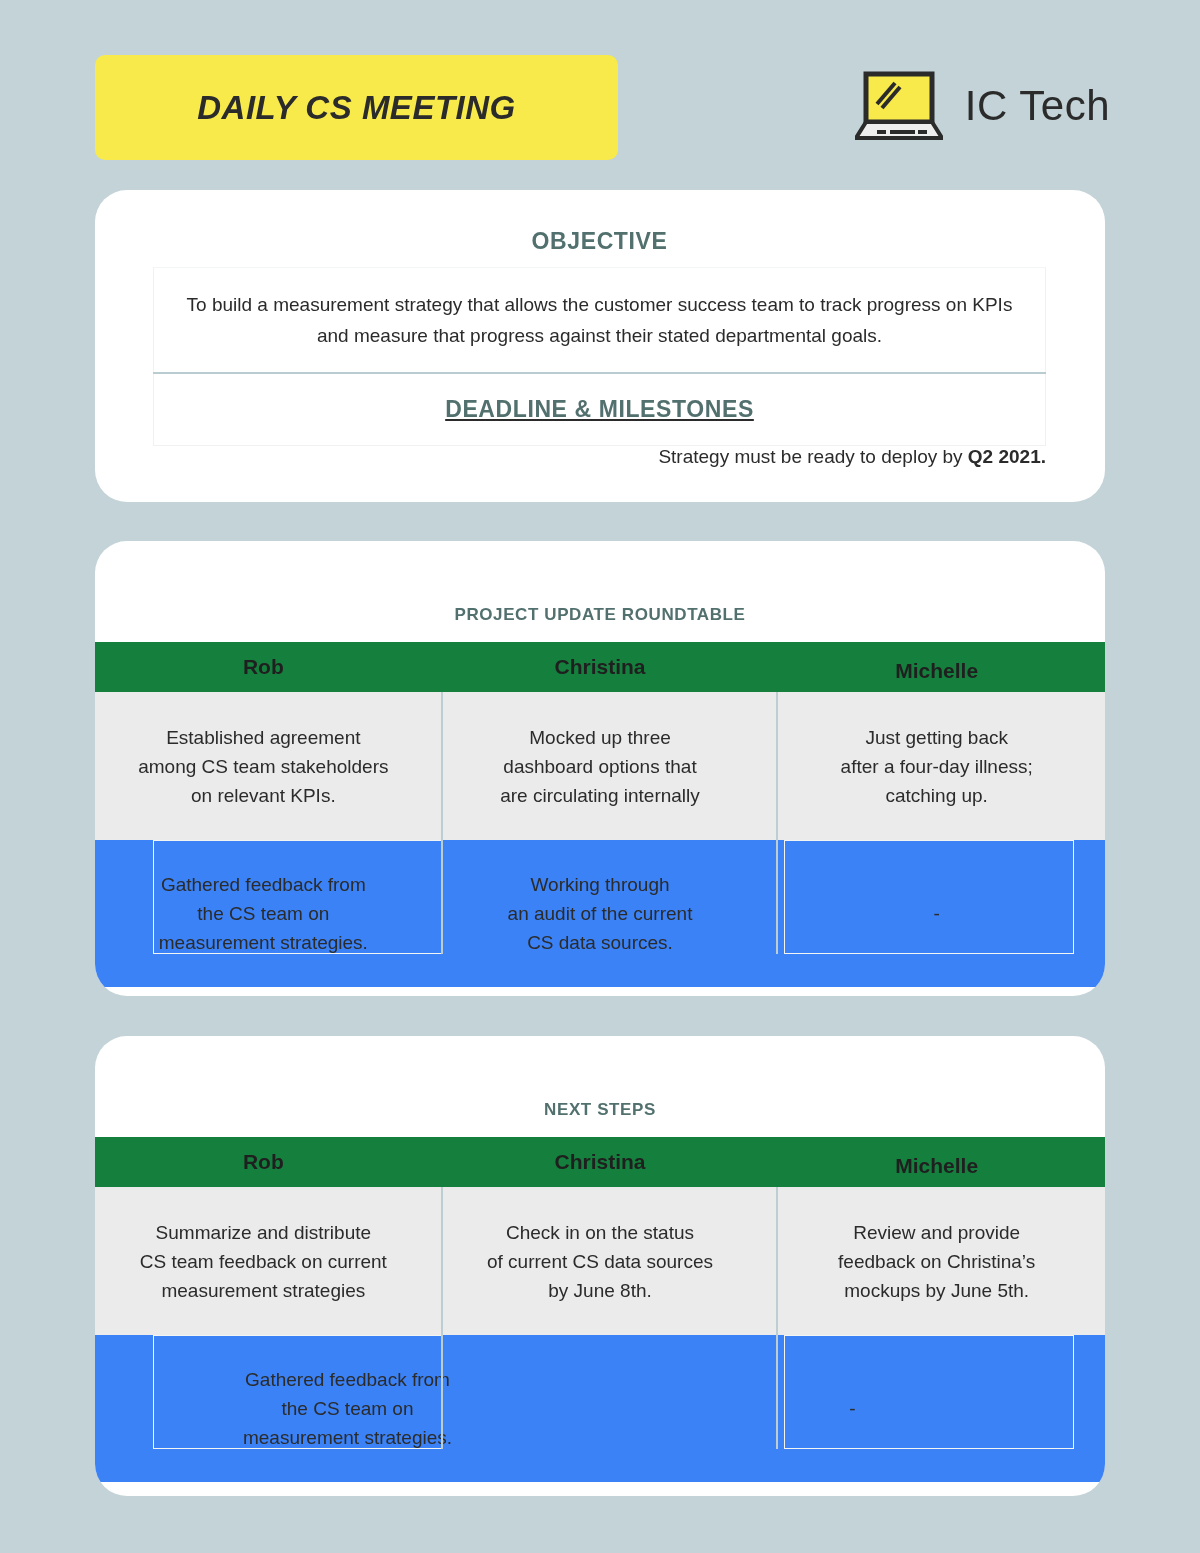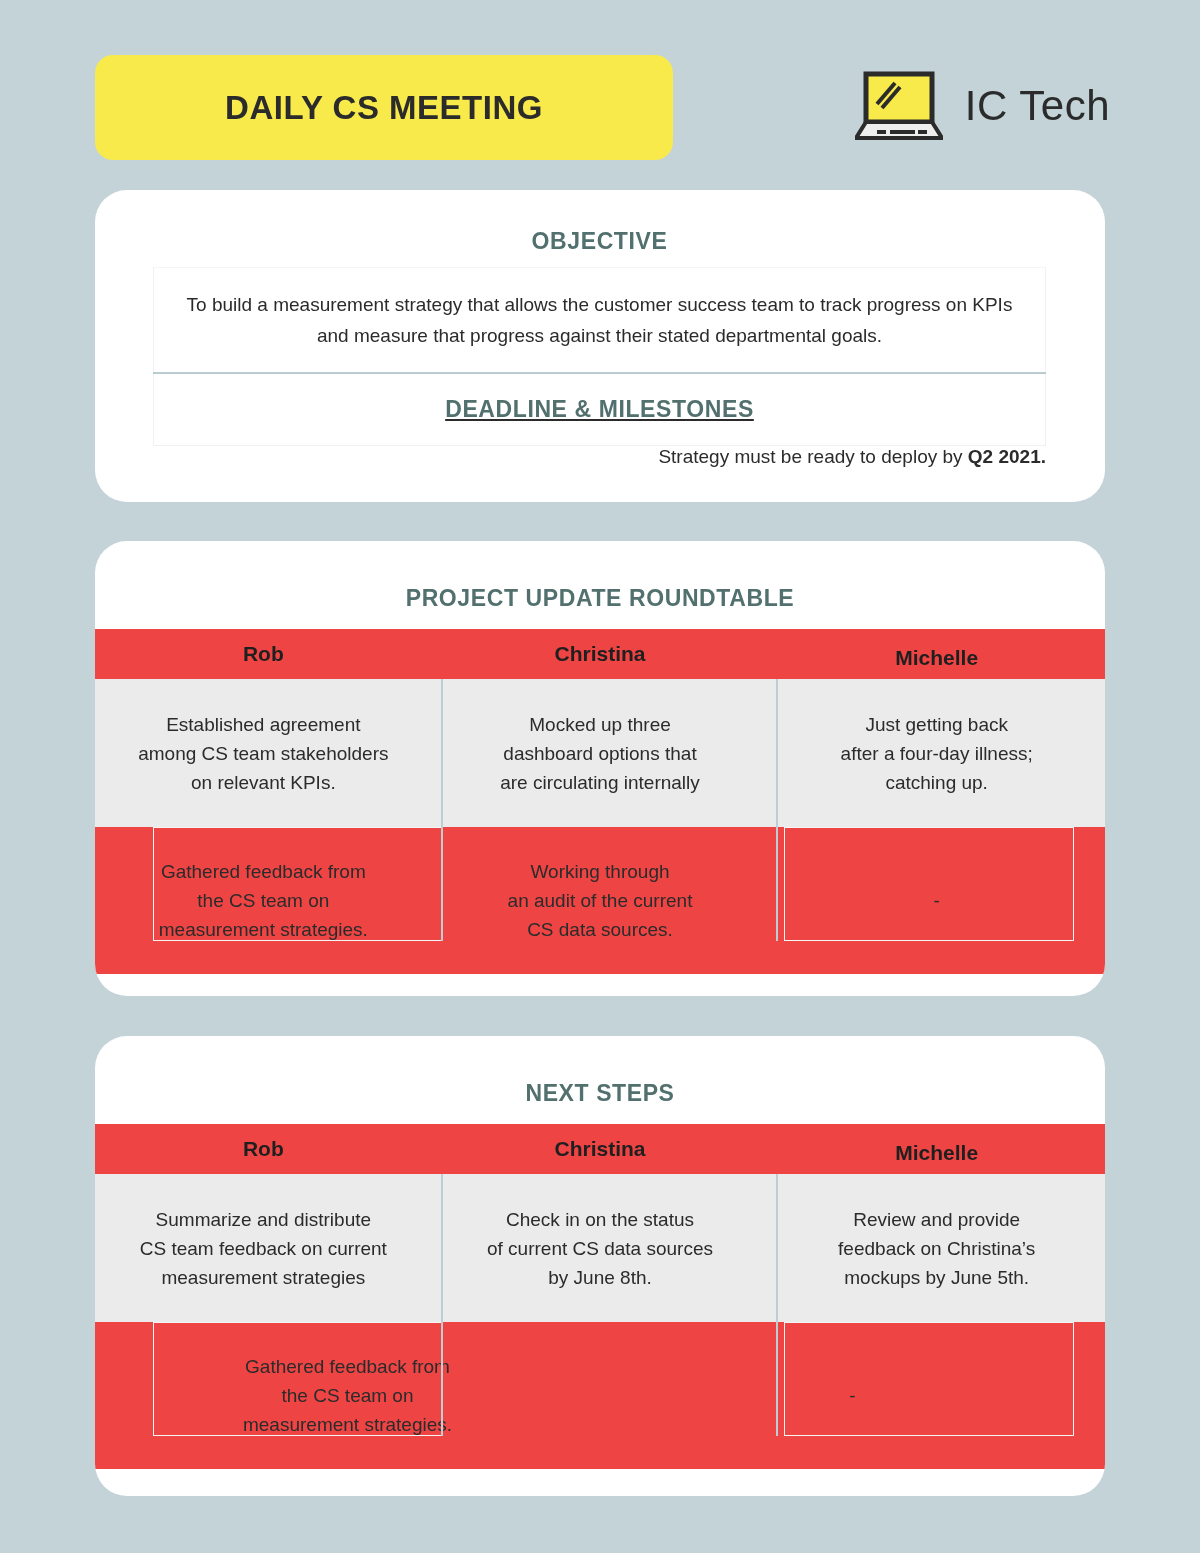--- a/index.html
+++ b/index.html
@@ -28,27 +28,28 @@
     position: absolute;
     left: 0; top: 0;
     width: 1200px;
     height: 185px;
   }
 
   .title-pill {
     position: absolute;
     left: 95px;
     top: 55px;
-    width: 578px;
+    width: 523px;
     height: 105px;
     background: #f7ea4a;
-    border-radius: 18px;
-    display: flex;
-    align-items: center;
-    justify-content: center;
+    border-radius: 10px;
+    display: flex;
+    align-items: center;
+    justify-content: center;
+    font-style: italic;
   }
 
   .title-pill-text {
     font-size: 33px;
     font-weight: 700;
     letter-spacing: 0.5px;
     color: #2b2b2b;
     font-family: "Liberation Sans", sans-serif;
   }
 
@@ -151,30 +152,30 @@
   .deadline-text {
     font-size: 19px;
     text-align: right;
     color: #2b2b2b;
   }
   .deadline-text b { font-weight: 700; }
 
   
   .tbl-title {
     text-align: center;
-    padding-top: 44px;
-    font-size: 23px;
+    padding-top: 64px;
+    font-size: 17px;
     font-weight: 700;
     color: #51706e;
     letter-spacing: 0.6px;
   }
 
   .tbl-headrow {
     margin-top: 17px;
-    background: #ef4444;
+    background: #15803d;
     height: 50px;
     display: flex;
   }
 
   .tbl-headrow .hcell {
     flex: 1;
     display: flex;
     align-items: center;
     justify-content: center;
     font-size: 21px;
@@ -184,21 +185,21 @@
   .tbl-headrow .hcell.c3 { padding-top: 8px; }
 
   .tbl-body { position: relative; }
 
   .tbl-row {
     display: flex;
     position: relative;
   }
 
   .tbl-row.shaded { background: #ebebeb; }
-  .tbl-row.plain { background: #ef4444; }
+  .tbl-row.plain { background: #3b82f6; }
 
   .tbl-row .cell {
     flex: 1;
     display: flex;
     align-items: center;
     justify-content: center;
     text-align: center;
     font-size: 19px;
     line-height: 29px;
     color: #2b2b2b;

